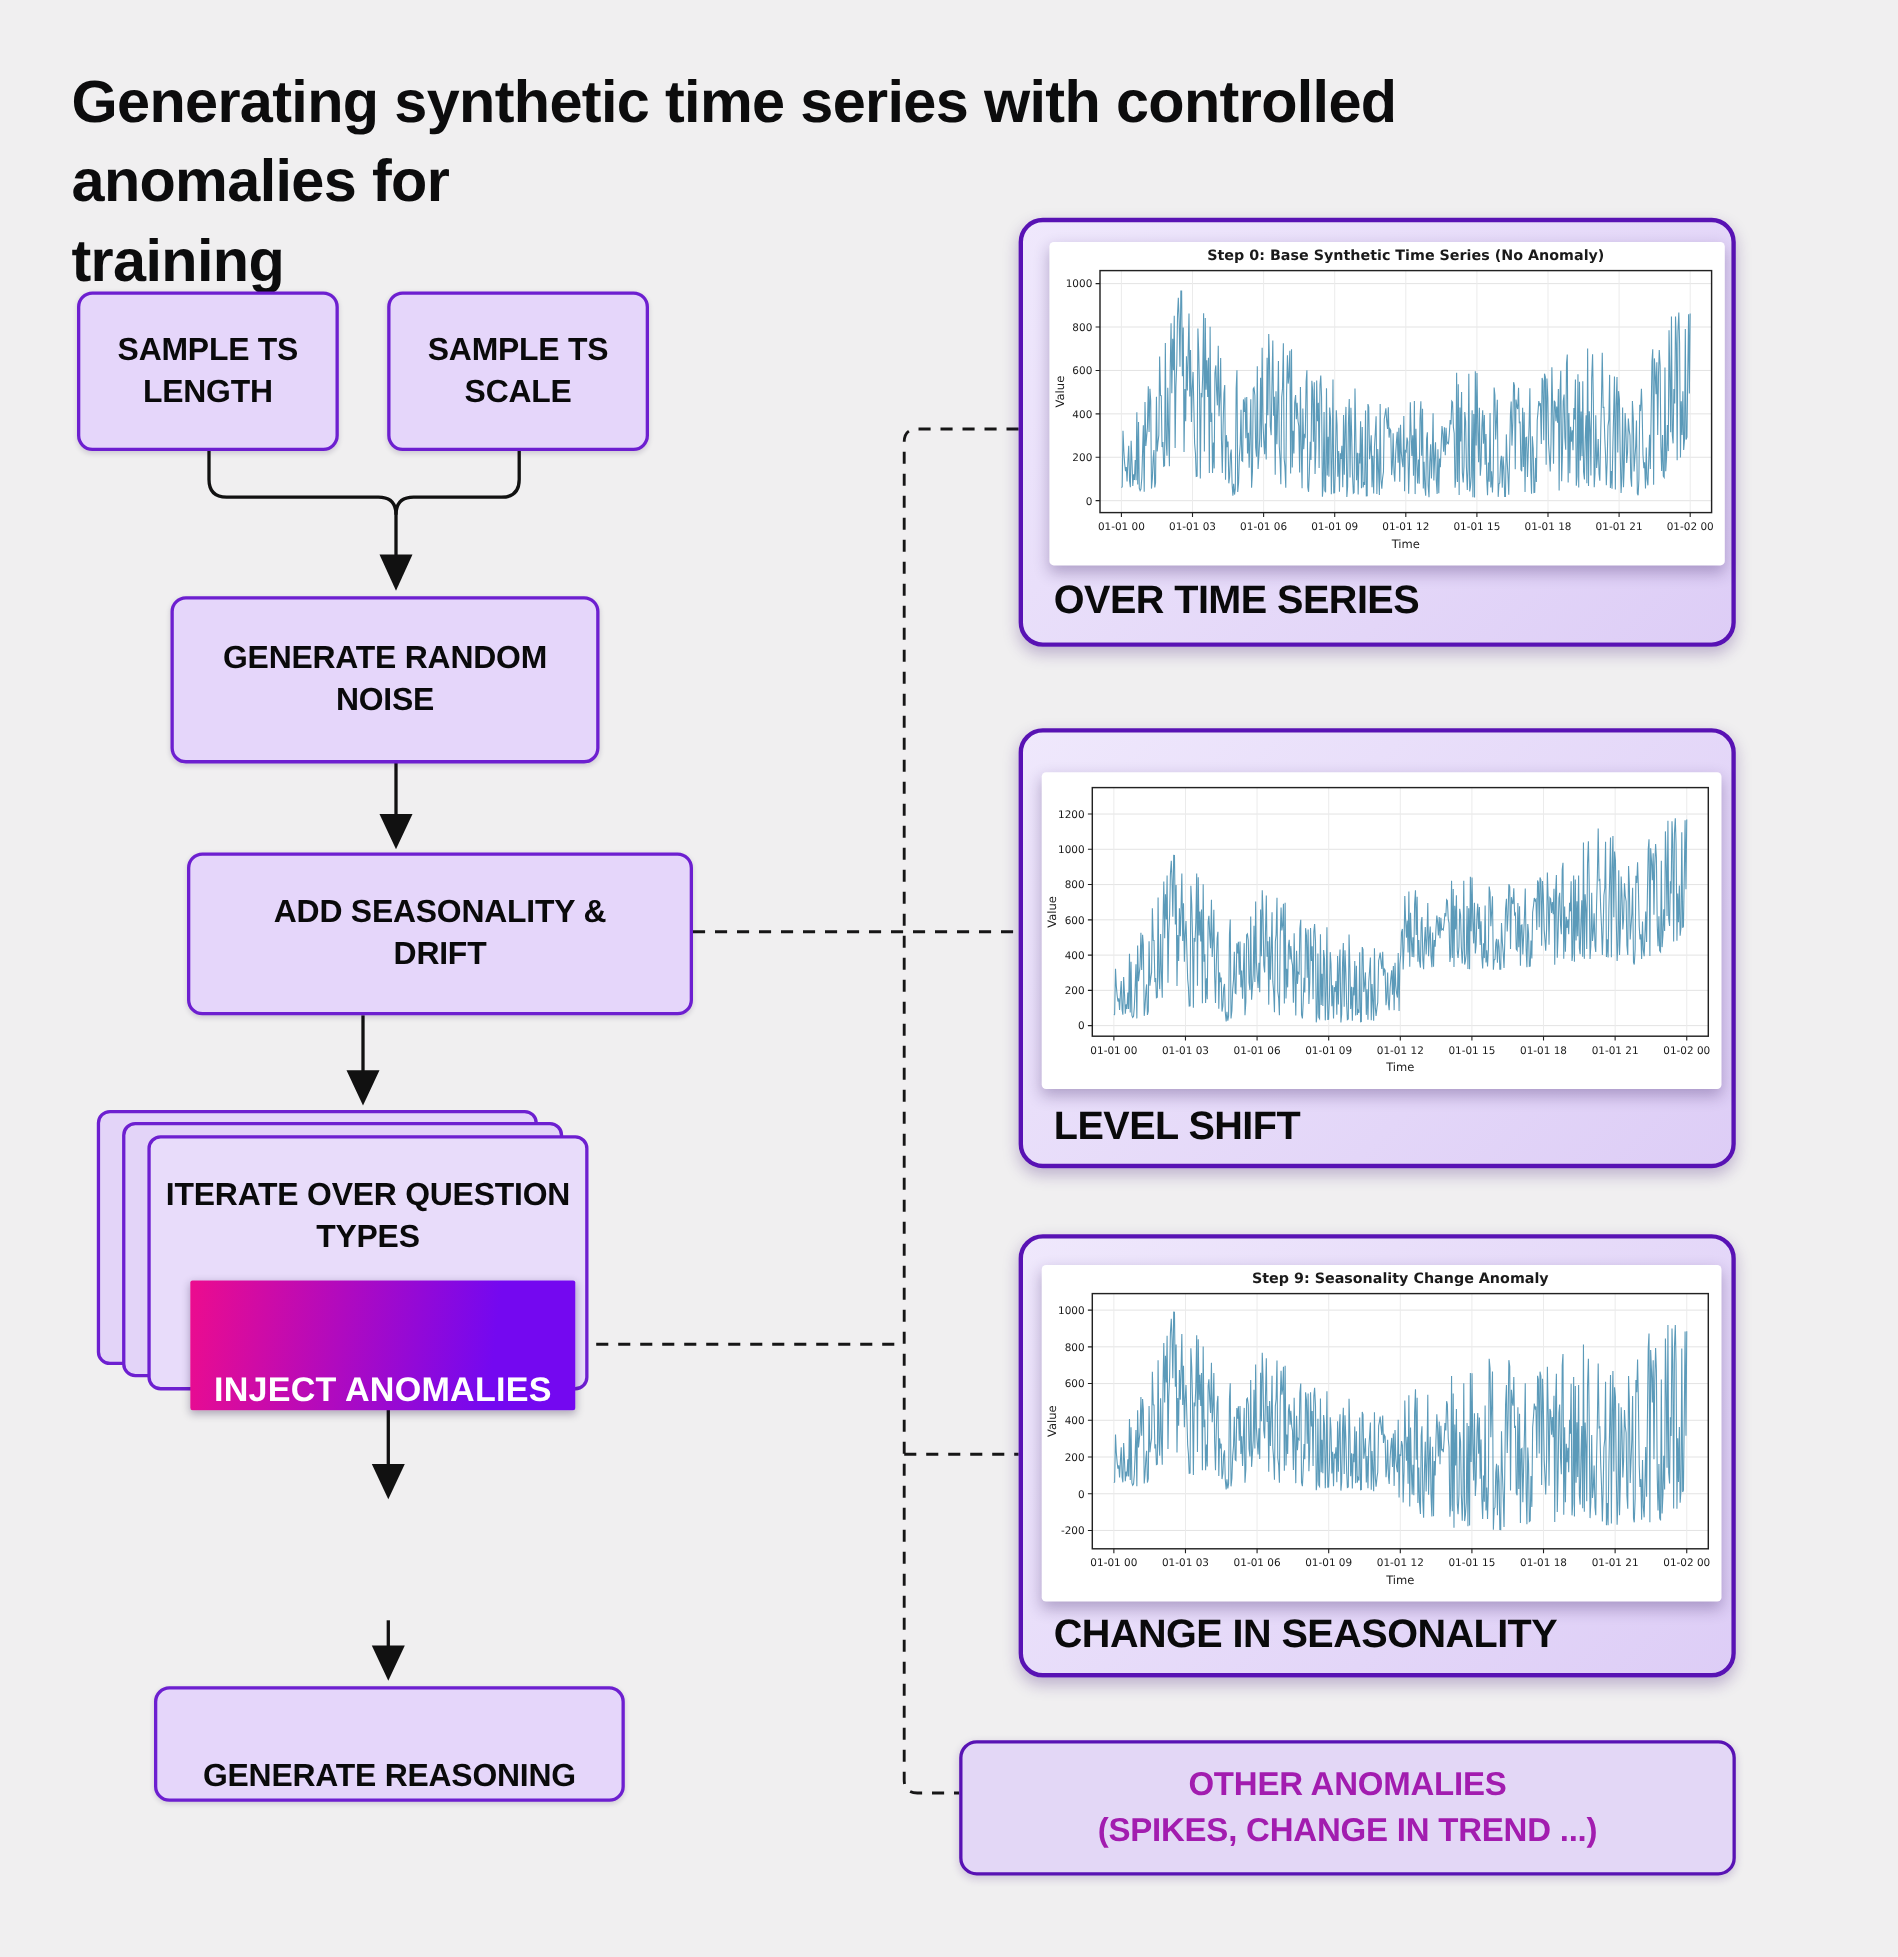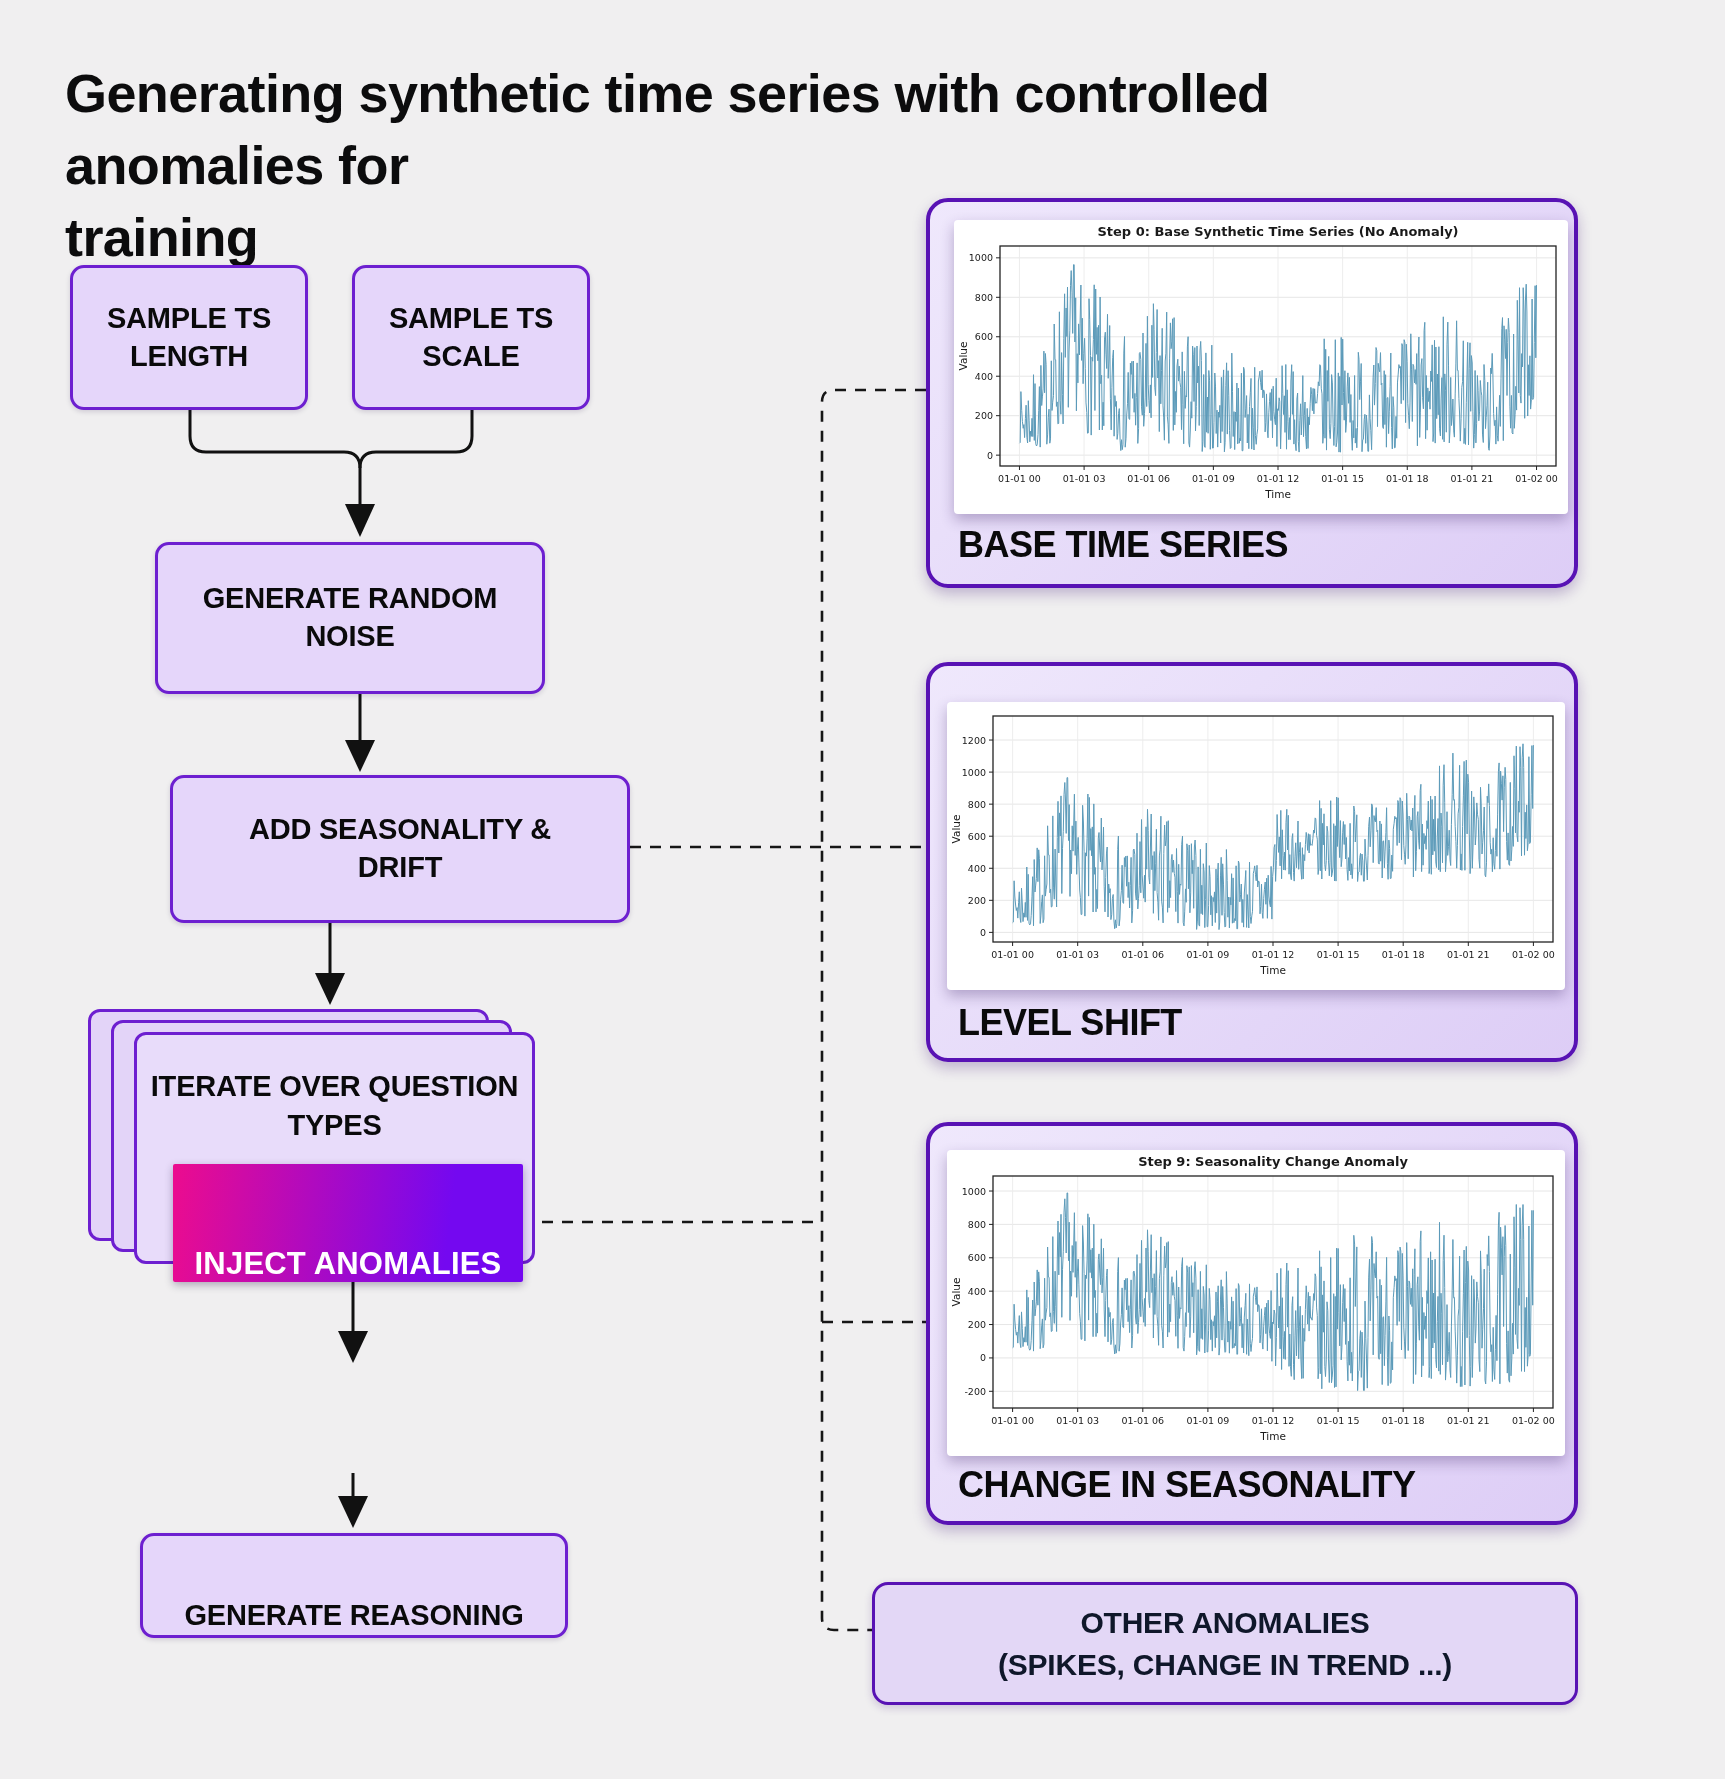--- a/index.html
+++ b/index.html
@@ -109,21 +109,21 @@
   
   #card-other{
     position:absolute;left:872px;top:1582px;width:706px;height:123px;
     background:#e3d7f6;border:3.5px solid var(--card-border);border-radius:16px;
     display:flex;align-items:center;justify-content:center;text-align:center;
     box-sizing:border-box;
     box-shadow:0 3px 8px rgba(60,20,120,.2);
   }
   .other-label{
     font-size:30px;font-weight:800;line-height:1.4;letter-spacing:-0.2px;
-    color:#0f172a;white-space:pre-line;
+    color:#a21caf;white-space:pre-line;
   }
 </style>
 </head>
 <body>
 
 <div class="canvas">
 
   <h1 class="page-title">Generating synthetic time series with controlled anomalies for
 training</h1>
 
@@ -231,21 +231,21 @@
           <text x="453.2700000000001" y="262" text-anchor="middle" font-size="9.5">01-01 18</text>
           <line x1="517.9050000000001" x2="517.9050000000001" y1="246" y2="250" stroke="#222" stroke-width="1"></line>
           <text x="517.9050000000001" y="262" text-anchor="middle" font-size="9.5">01-01 21</text>
           <line x1="582.5400000000001" x2="582.5400000000001" y1="246" y2="250" stroke="#222" stroke-width="1"></line>
           <text x="582.5400000000001" y="262" text-anchor="middle" font-size="9.5">01-02 00</text>
           <text x="324" y="278" text-anchor="middle" font-size="10.5">Time</text>
           <text x="0" y="0" text-anchor="middle" font-size="10.5" transform="translate(13 136) rotate(-90)">Value</text>
           <text x="324" y="16" text-anchor="middle" font-size="13" font-weight="bold">Step 0: Base Synthetic Time Series (No Anomaly)</text>
         </svg>
     </div>
-    <div class="card-label" id="label-base">BASE TIME SERIES</div>
+    <div class="card-label" id="label-base">OVER TIME SERIES</div>
   </div>
 
   <div class="chart-card" id="card-shift">
     <div class="panel" id="panel2">
       <svg class="chart" width="618" height="288">
           <rect x="46" y="14" width="560" height="226" fill="#ffffff"></rect>
           <line x1="46" x2="606" y1="230.38297872340428" y2="230.38297872340428" stroke="#e3e3e3" stroke-width="0.9"></line>
           <line x1="46" x2="606" y1="198.32624113475177" y2="198.32624113475177" stroke="#e3e3e3" stroke-width="0.9"></line>
           <line x1="46" x2="606" y1="166.2695035460993" y2="166.2695035460993" stroke="#e3e3e3" stroke-width="0.9"></line>
           <line x1="46" x2="606" y1="134.2127659574468" y2="134.2127659574468" stroke="#e3e3e3" stroke-width="0.9"></line>

